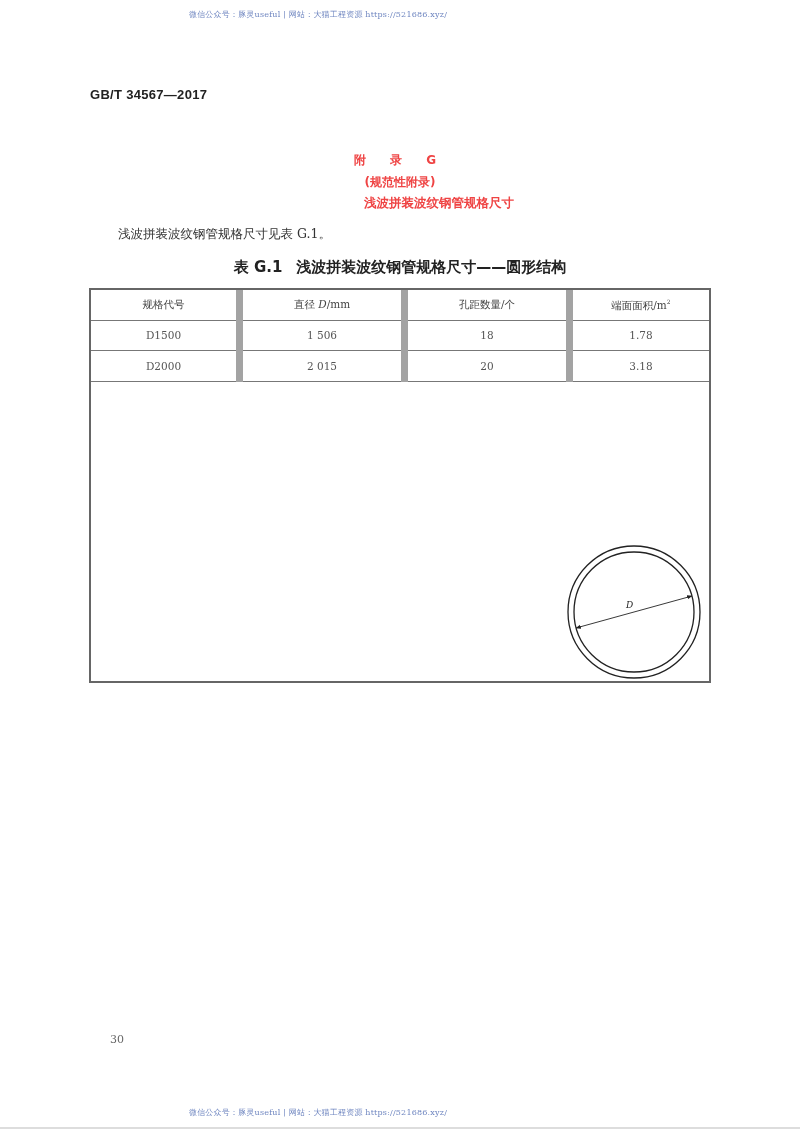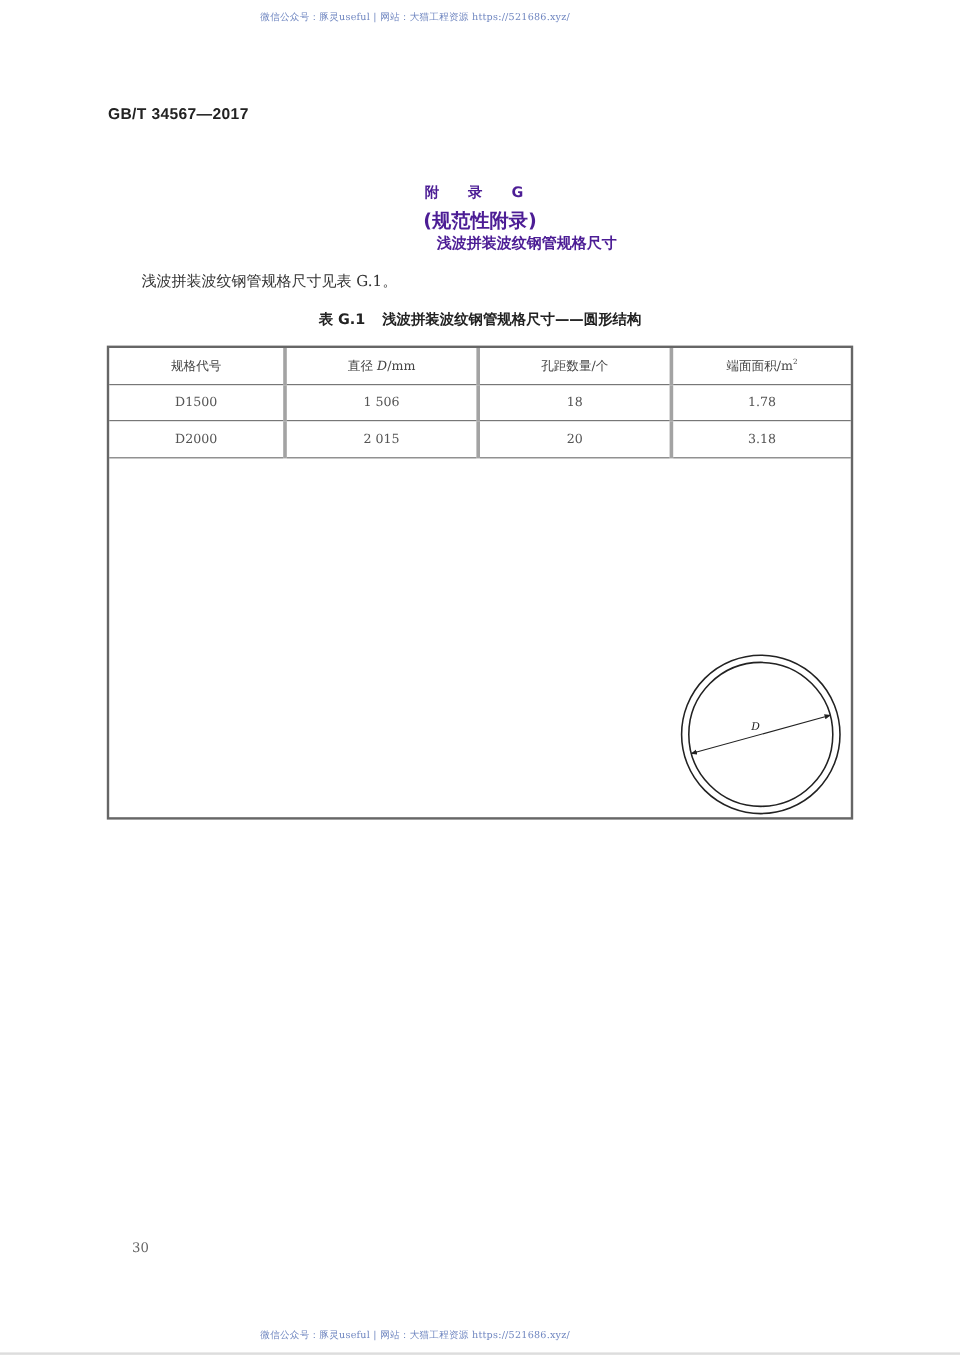--- a/index.html
+++ b/index.html
@@ -5,54 +5,53 @@
     html, body { margin: 0; padding: 0; }
     body {
       width: 800px; height: 1132px; background: #ffffff; position: relative;
       font-family: "DejaVu Serif", "Liberation Serif", serif; color: #222;
       overflow: hidden;
     }
     .watermark {
       position: absolute; left: 0; width: 636px; text-align: center;
       font-size: 8px; color: #6f86c0; font-family: "DejaVu Serif", serif;
       letter-spacing: 0.2px;
-      padding-left: 28px;
     }
     .wm-top { top: 9px; }
     .wm-bottom { top: 1107px; }
     .std-no {
       position: absolute; left: 90px; top: 87px;
       font-family: "Liberation Sans", "DejaVu Sans", sans-serif;
       font-weight: bold; font-size: 13px; color: #222; letter-spacing: 0.3px;
     }
     .appendix-head {
       position: absolute; left: 0; width: 800px; text-align: center;
-      font-family: "DejaVu Sans", sans-serif; font-weight: bold; color: #4c1d95;
+      font-family: "DejaVu Sans", sans-serif; font-weight: bold; color: #ef4444;
     }
     .ah1 { top: 152px; font-size: 12px; letter-spacing: 10px; }
-    .ah2 { top: 174px; font-size: 16px; }
+    .ah2 { top: 174px; font-size: 12px; }
     .ah3 { top: 195px; font-size: 12.5px; margin-left: 39px; }
     .intro {
       position: absolute; left: 118px; top: 226px; font-size: 12.5px; color: #333;
       font-family: "DejaVu Serif", serif;
     }
     .table-title {
       position: absolute; left: 0; width: 800px; text-align: center; top: 258px;
-      font-family: "DejaVu Sans", sans-serif; font-weight: bold; font-size: 12px; color: #222;
+      font-family: "DejaVu Sans", sans-serif; font-weight: bold; font-size: 15px; color: #222;
     }
     .table-title .tno { margin-right: 14px; }
     .tbl {
       position: absolute; left: 89px; top: 288px; width: 622px; height: 395px;
       border: 2px solid #666; box-sizing: border-box;
     }
     table.spec {
       border-collapse: collapse; width: 100%; table-layout: fixed;
     }
     table.spec th, table.spec td {
-      border-right: 3px solid #a3a3a3; border-bottom: 1px solid #777;
+      border-right: 7px solid #a3a3a3; border-bottom: 1px solid #777;
       text-align: center; font-weight: normal; height: 29.5px; padding: 0;
       font-size: 10.5px; color: #555; font-family: "DejaVu Serif", serif;
     }
     table.spec tr > *:last-child { border-right: none; }
     table.spec th { color: #444; }
     table.spec thead tr th { border-bottom: 1px solid #777; }
     .col1 { width: 145px; } .col2 { width: 158px; } .col3 { width: 158px; } .col4 { width: auto; }
     .figure-area { position: absolute; left: 0; right: 0; top: 212px; bottom: 0; }
     .ring {
       position: absolute; left: 475px; top: 42px; width: 136px; height: 136px;

